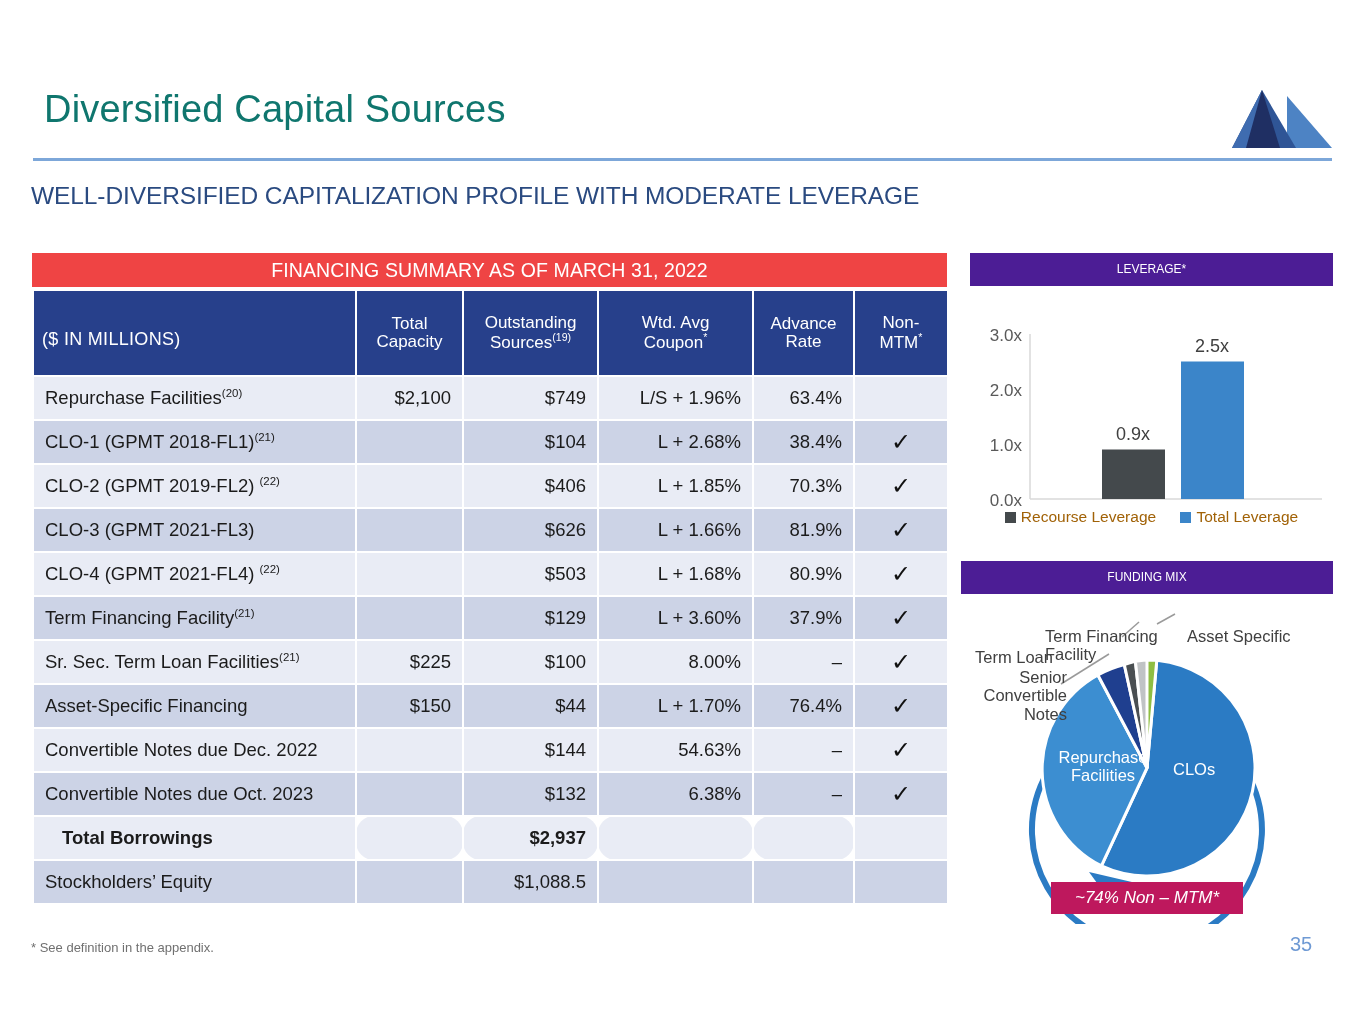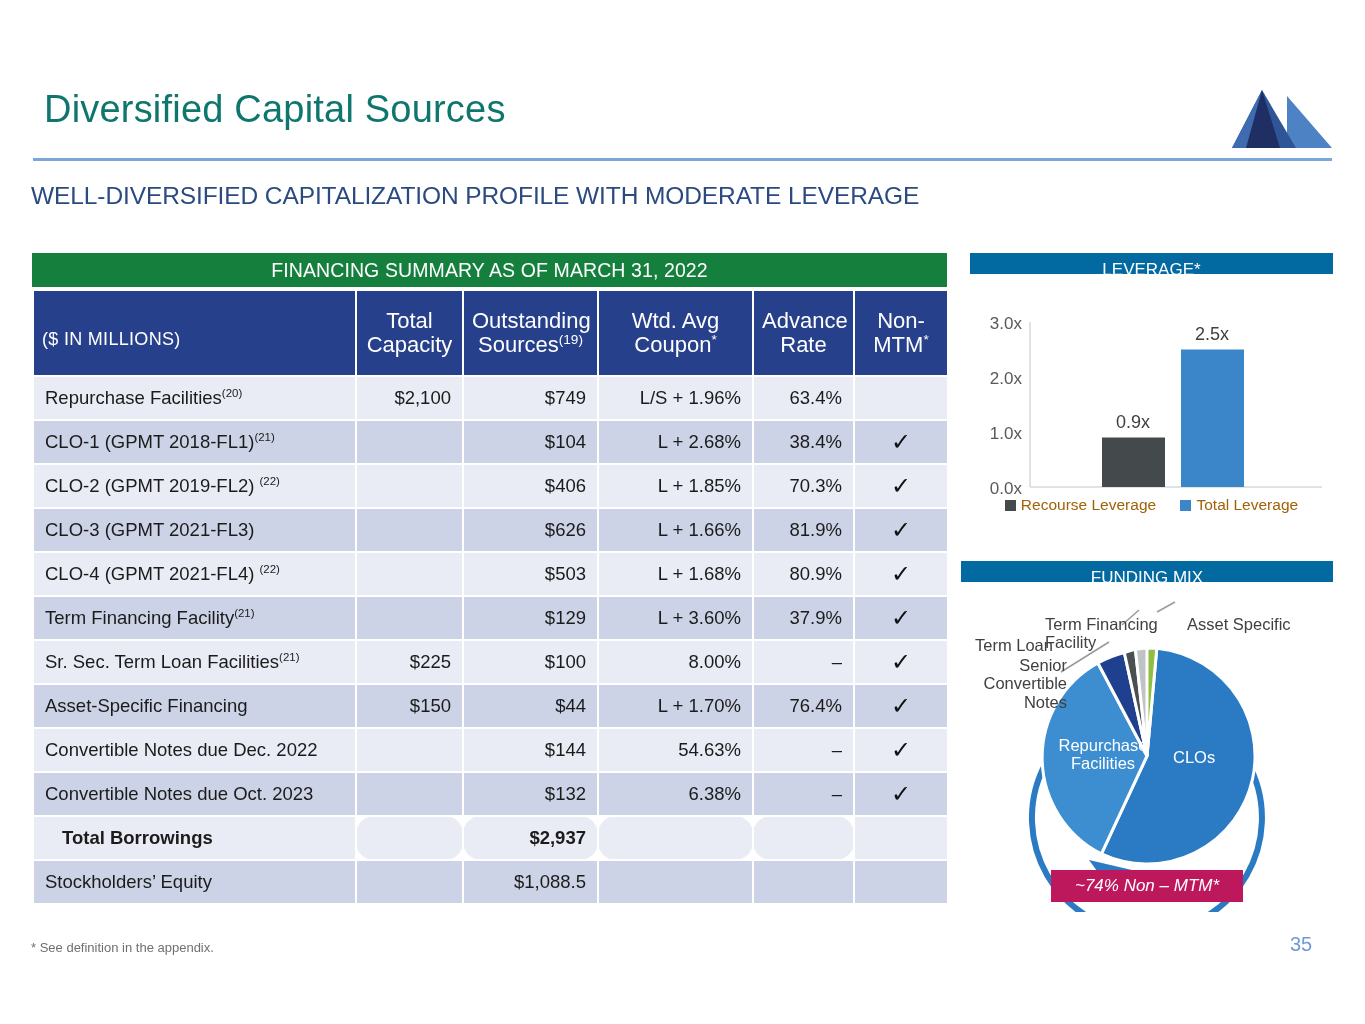--- a/index.html
+++ b/index.html
@@ -53,21 +53,21 @@
   }
 
   
   #fin-table-wrap {
     position: absolute;
     left: 32px;
     top: 253px;
     width: 915px;
   }
   #fin-banner {
-    background: #15803d;
+    background: #ef4444;
     color: #ffffff;
     text-align: center;
     font-size: 19.5px;
     height: 34px;
     line-height: 34px;
     letter-spacing: 0.1px;
   }
   table#fin-table {
     border-collapse: collapse;
     width: 915px;
@@ -78,21 +78,21 @@
   table#fin-table col.c1 { width: 107px; }
   table#fin-table col.c2 { width: 135px; }
   table#fin-table col.c3 { width: 155px; }
   table#fin-table col.c4 { width: 101px; }
   table#fin-table col.c5 { width: 94px; }
 
   #fin-table thead th {
     background: #27408b;
     color: #ffffff;
     font-weight: 400;
-    font-size: 22px;
+    font-size: 17px;
     border: 2px solid #ffffff;
     height: 58px;
     vertical-align: middle;
     line-height: 1.08;
     padding: 0 8px;
   }
   #fin-table thead th.units {
     text-align: left;
     vertical-align: bottom;
     font-size: 18px;
@@ -126,25 +126,25 @@
     top: 253px;
     width: 363px;
   }
   #funding-panel {
     position: absolute;
     left: 961px;
     top: 561px;
     width: 372px;
   }
   .panel-banner {
-    background: #0369a1;
+    background: #4c1d95;
     color: #ffffff;
     text-align: center;
-    font-size: 17px;
-    height: 21px;
+    font-size: 12px;
+    height: 33px;
     line-height: 33px;
   }
 
   
   #bar-chart { position: relative; height: 255px; width: 363px; }
   #bar-chart svg { display: block; }
   .bar-legend {
     position: absolute;
     left: 0; top: 222px;
     width: 363px;

